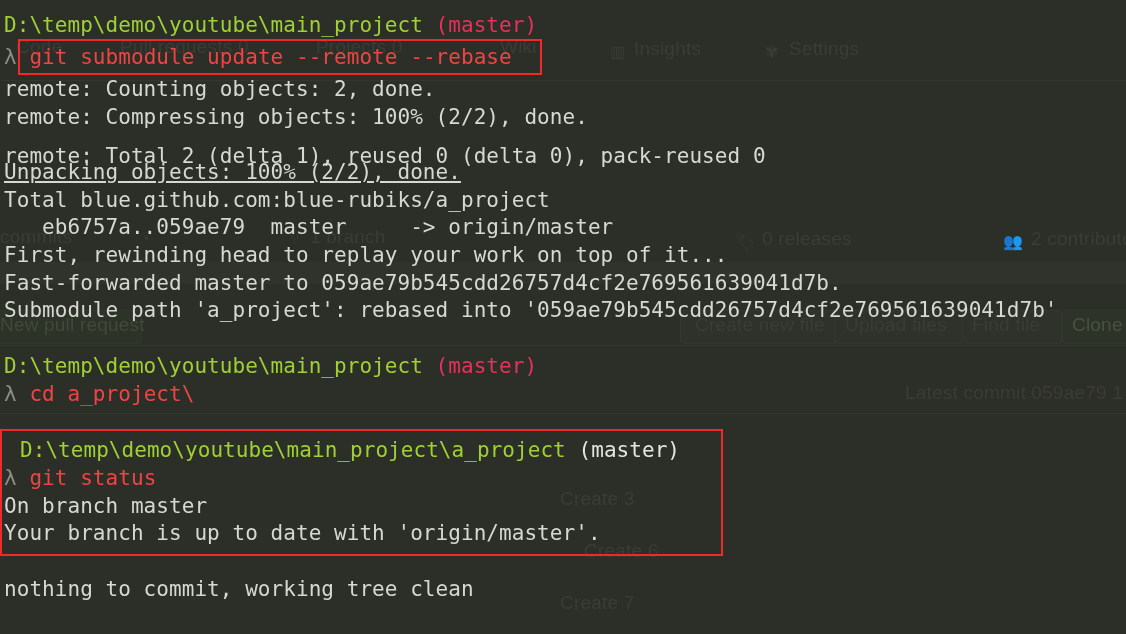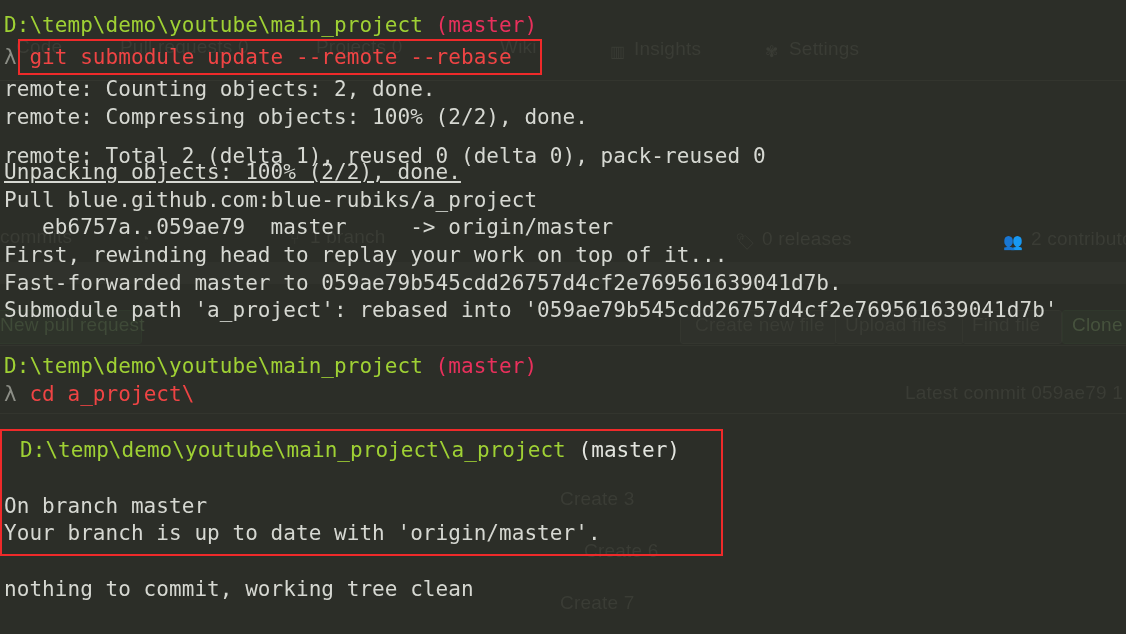--- a/index.html
+++ b/index.html
@@ -140,30 +140,31 @@
   </div>
 
   <div id="term">
 
     <div class="line" style="top:12px;"><span class="path">D:\temp\demo\youtube\main_project</span><span class="txt"> </span><span class="branch-red">(master)</span></div>
     <div class="line" style="top:44px;"><span class="lam">λ</span><span class="txt"> </span><span class="txt">git submodule update --remote --rebase</span></div>
     <div class="line" style="top:76px;">remote: Counting objects: 2, done.</div>
     <div class="line" style="top:104px;">remote: Compressing objects: 100% (2/2), done.</div>
     <div class="line" style="top:131px;margin-top:12px;">remote: Total 2 (delta 1), reused 0 (delta 0), pack-reused 0</div>
     <div class="line" style="top:159px;text-decoration:underline;">Unpacking objects: 100% (2/2), done.</div>
-    <div class="line" style="top:187px;">Pull blue.github.com:blue-rubiks/a_project</div>
+    <div class="line" style="top:187px;">Total blue.github.com:blue-rubiks/a_project</div>
     <div class="line" style="top:214px;">   eb6757a..059ae79  master     -&gt; origin/master</div>
     <div class="line" style="top:242px;">First, rewinding head to replay your work on top of it...</div>
     <div class="line" style="top:270px;">Fast-forwarded master to 059ae79b545cdd26757d4cf2e769561639041d7b.</div>
     <div class="line" style="top:297px;">Submodule path 'a_project': rebased into '059ae79b545cdd26757d4cf2e769561639041d7b'</div>
 
     <div class="line" style="top:353px;"><span class="path">D:\temp\demo\youtube\main_project</span><span class="txt"> </span><span class="branch-red">(master)</span></div>
     <div class="line" style="top:381px;"><span class="lam">λ</span><span class="txt"> </span><span class="txt">cd a_project\</span></div>
 
     <div class="line" style="top:437px;margin-left:16px;"><span class="path">D:\temp\demo\youtube\main_project\a_project</span><span class="txt"> </span><span class="branch-white">(master)</span></div>
+    <div class="line" style="top:465px;"><span class="lam">λ</span><span class="txt"> </span><span class="txt">git status</span></div>
     <div class="line" style="top:493px;">On branch master</div>
     <div class="line" style="top:520px;">Your branch is up to date with 'origin/master'.</div>
     <div class="line" style="top:576px;text-align:center;">nothing to commit, working tree clean</div>
   </div>
 
   <div class="redbox" style="left:18px;top:39px;width:524px;height:36px;"></div>
   <div class="redbox" style="left:0px;top:429px;width:723px;height:127px;"></div>
 
 </div>
 

